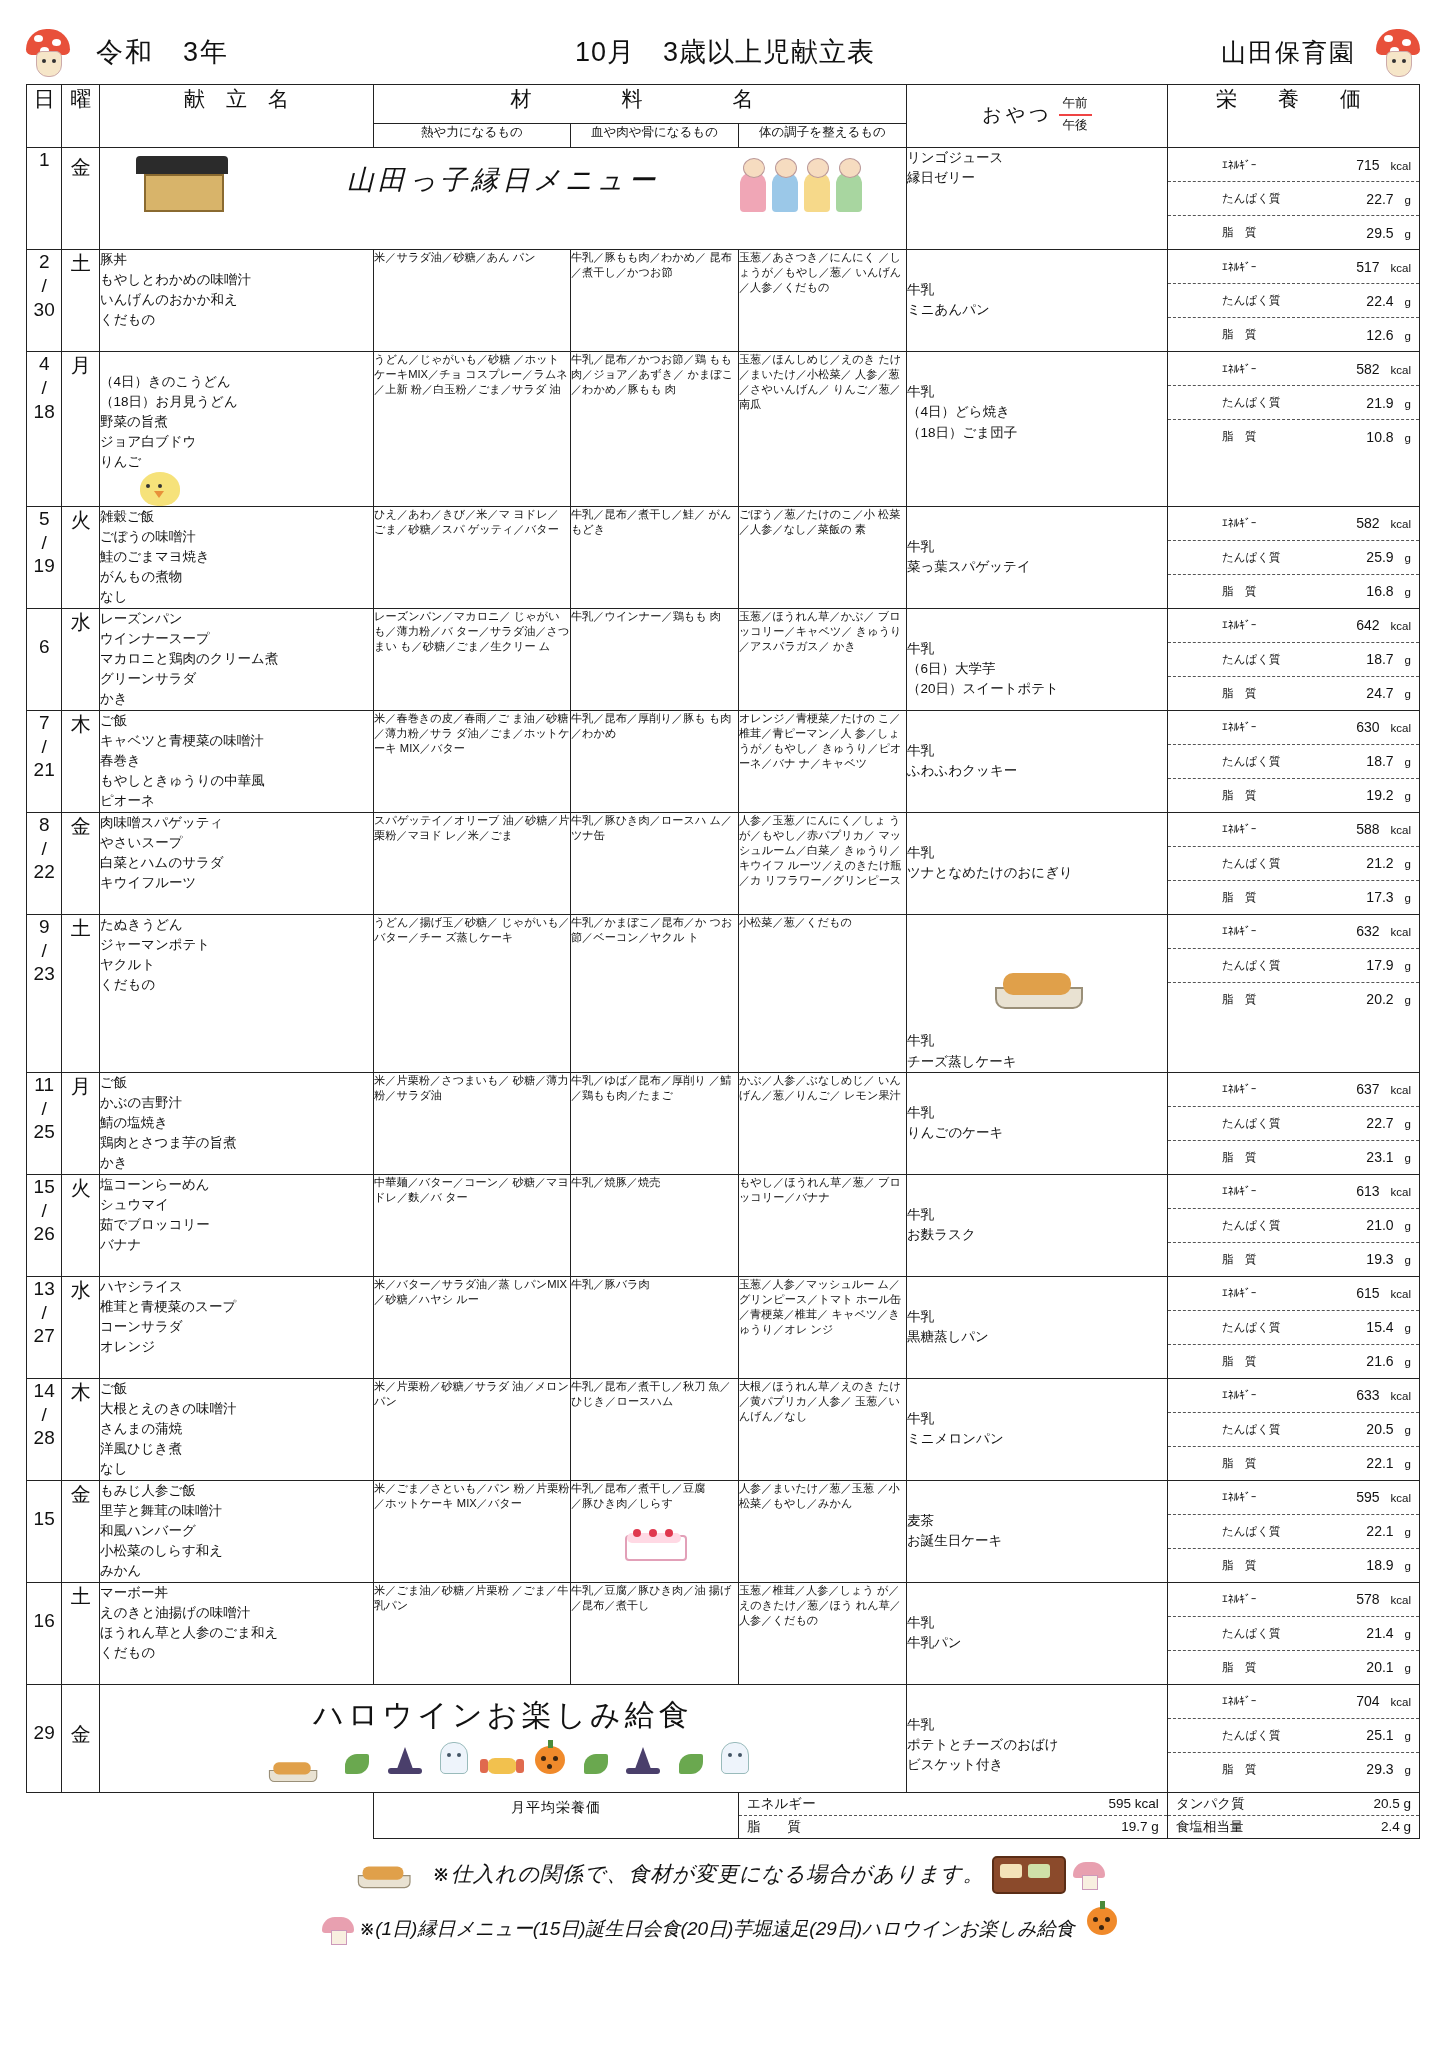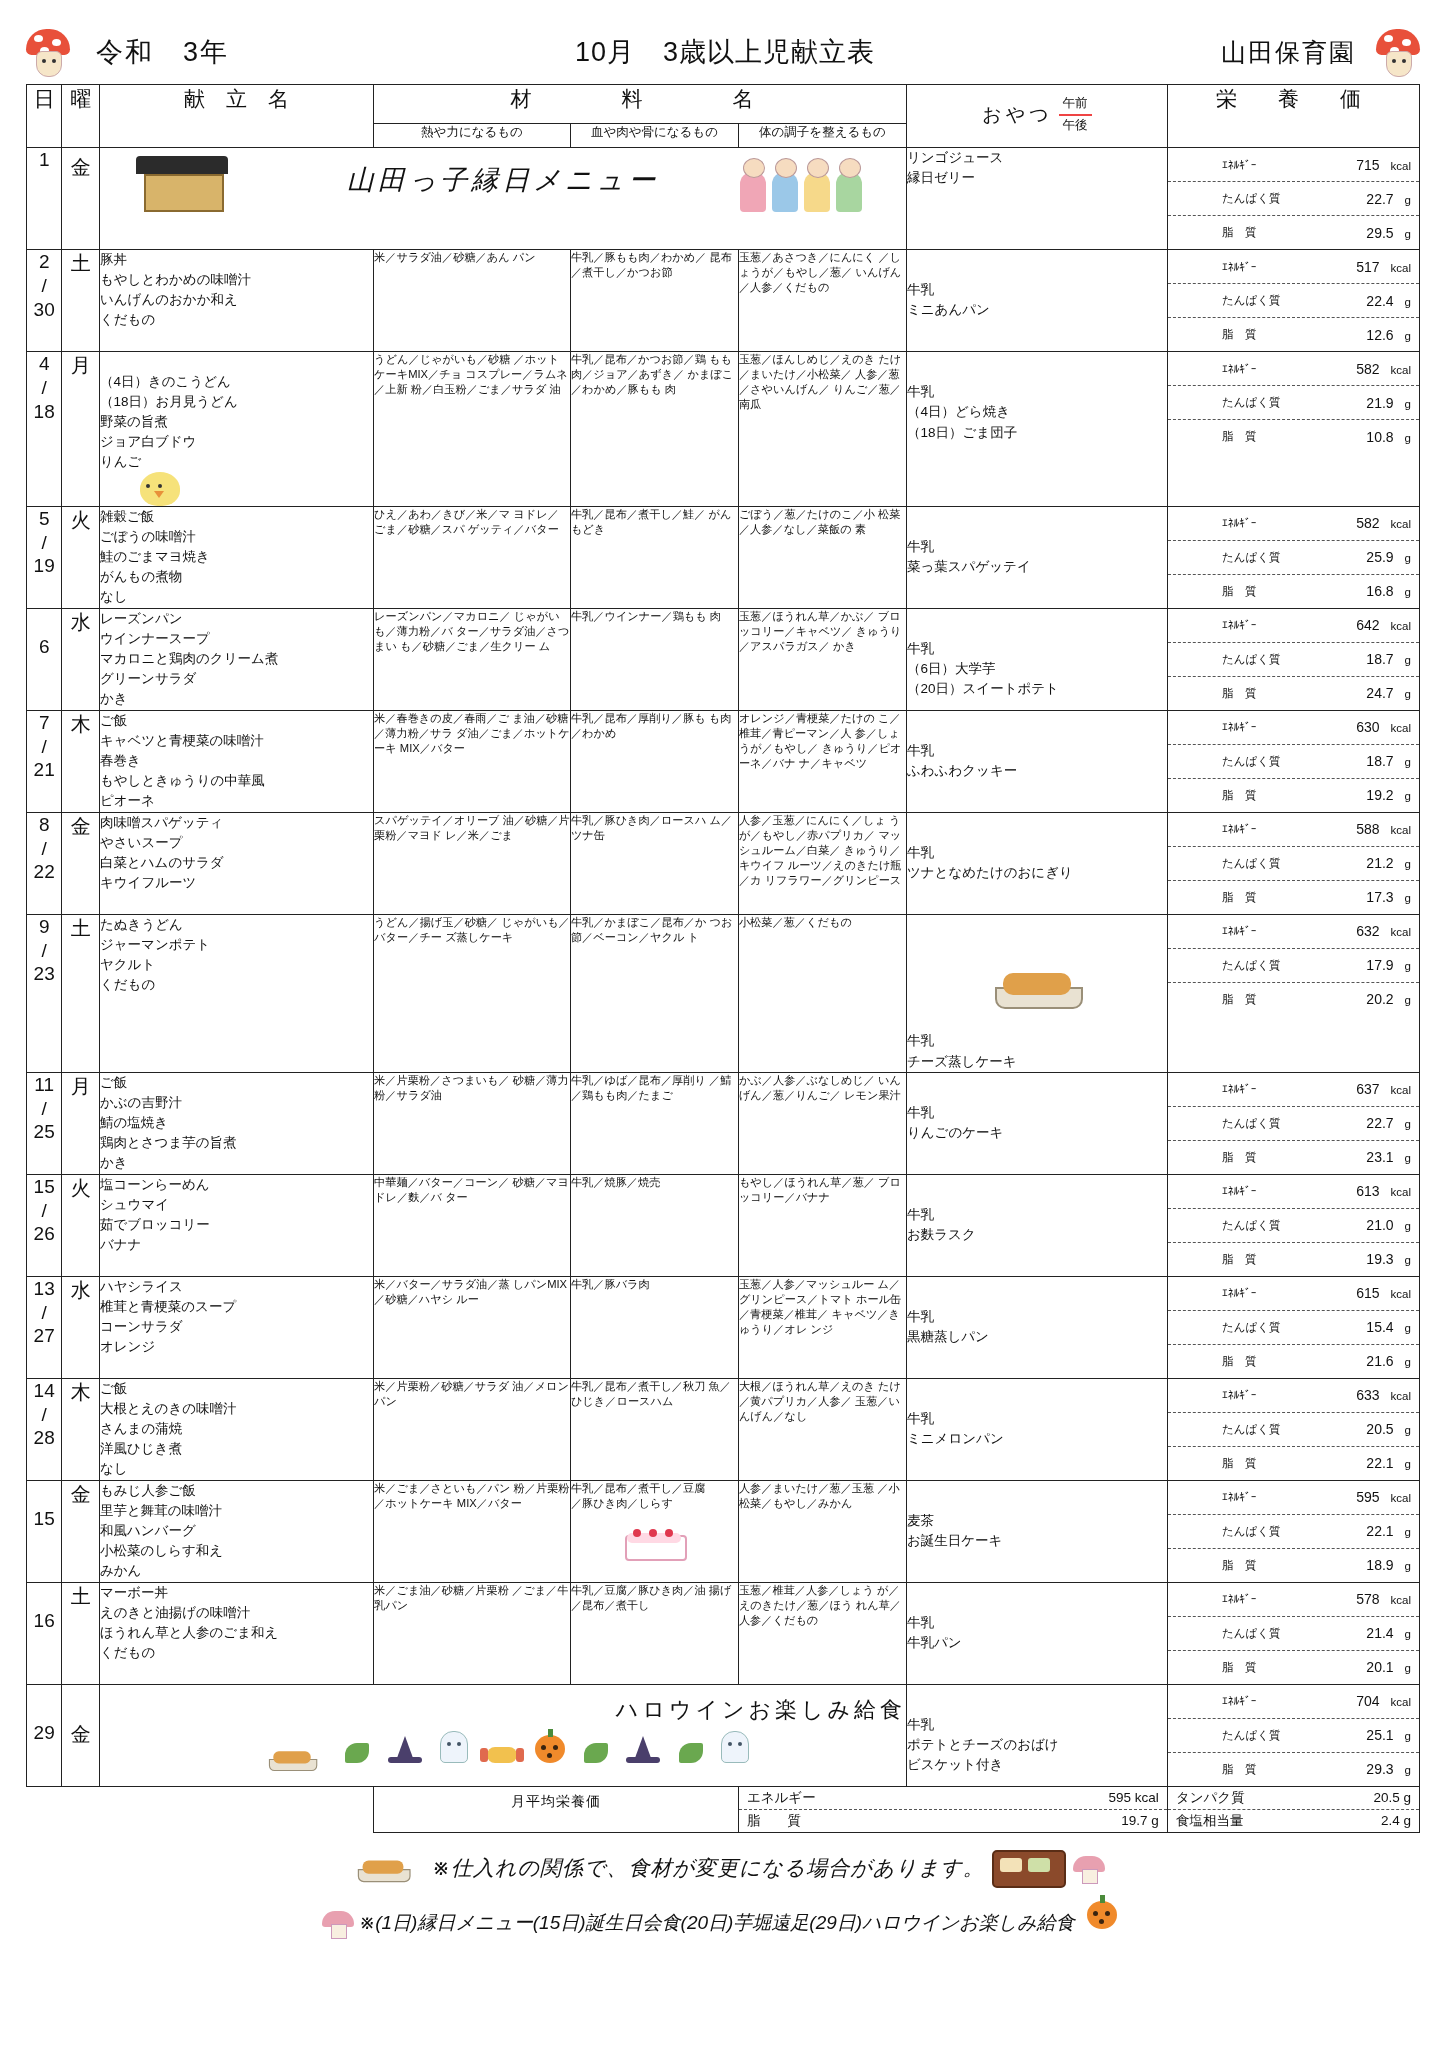--- a/index.html
+++ b/index.html
@@ -60,21 +60,21 @@
   .nut .row{display:flex;justify-content:space-between;align-items:center;height:33px;border-bottom:1px dashed #555;padding:0 8px 0 6px;font-size:13px;}
   .nut .row:last-child{border-bottom:none;}
   .nut .k{font-size:11.5px;letter-spacing:0px;margin-left:48px;}
   .nut .v{font-size:14px;}
   .nut .u{font-size:11.5px;margin-left:11px;}
 
   
   .special{position:relative;height:64px;font-style:italic;}
   .special .txt{font-size:27px;letter-spacing:4px;text-align:center;line-height:64px;}
   .special2{position:relative;height:96px;}
-  .special2 .txt{font-size:22px;letter-spacing:4px;text-align:right;padding-top:10px;}
+  .special2 .txt{font-size:30px;letter-spacing:4px;text-align:center;padding-top:10px;}
 
   
   .avg td{font-size:13.5px;}
   .avg .lbl{text-align:center;padding:6px 2px;font-size:14px;letter-spacing:1px;}
   .avg .pair{display:flex;justify-content:space-between;padding:0 8px;height:22px;align-items:center;}
   .avg .pair.b{border-bottom:1px dashed #555;}
 
   
   .notes{margin-top:14px;font-style:italic;}
   .note1{font-size:21px;text-align:center;letter-spacing:1px;}

